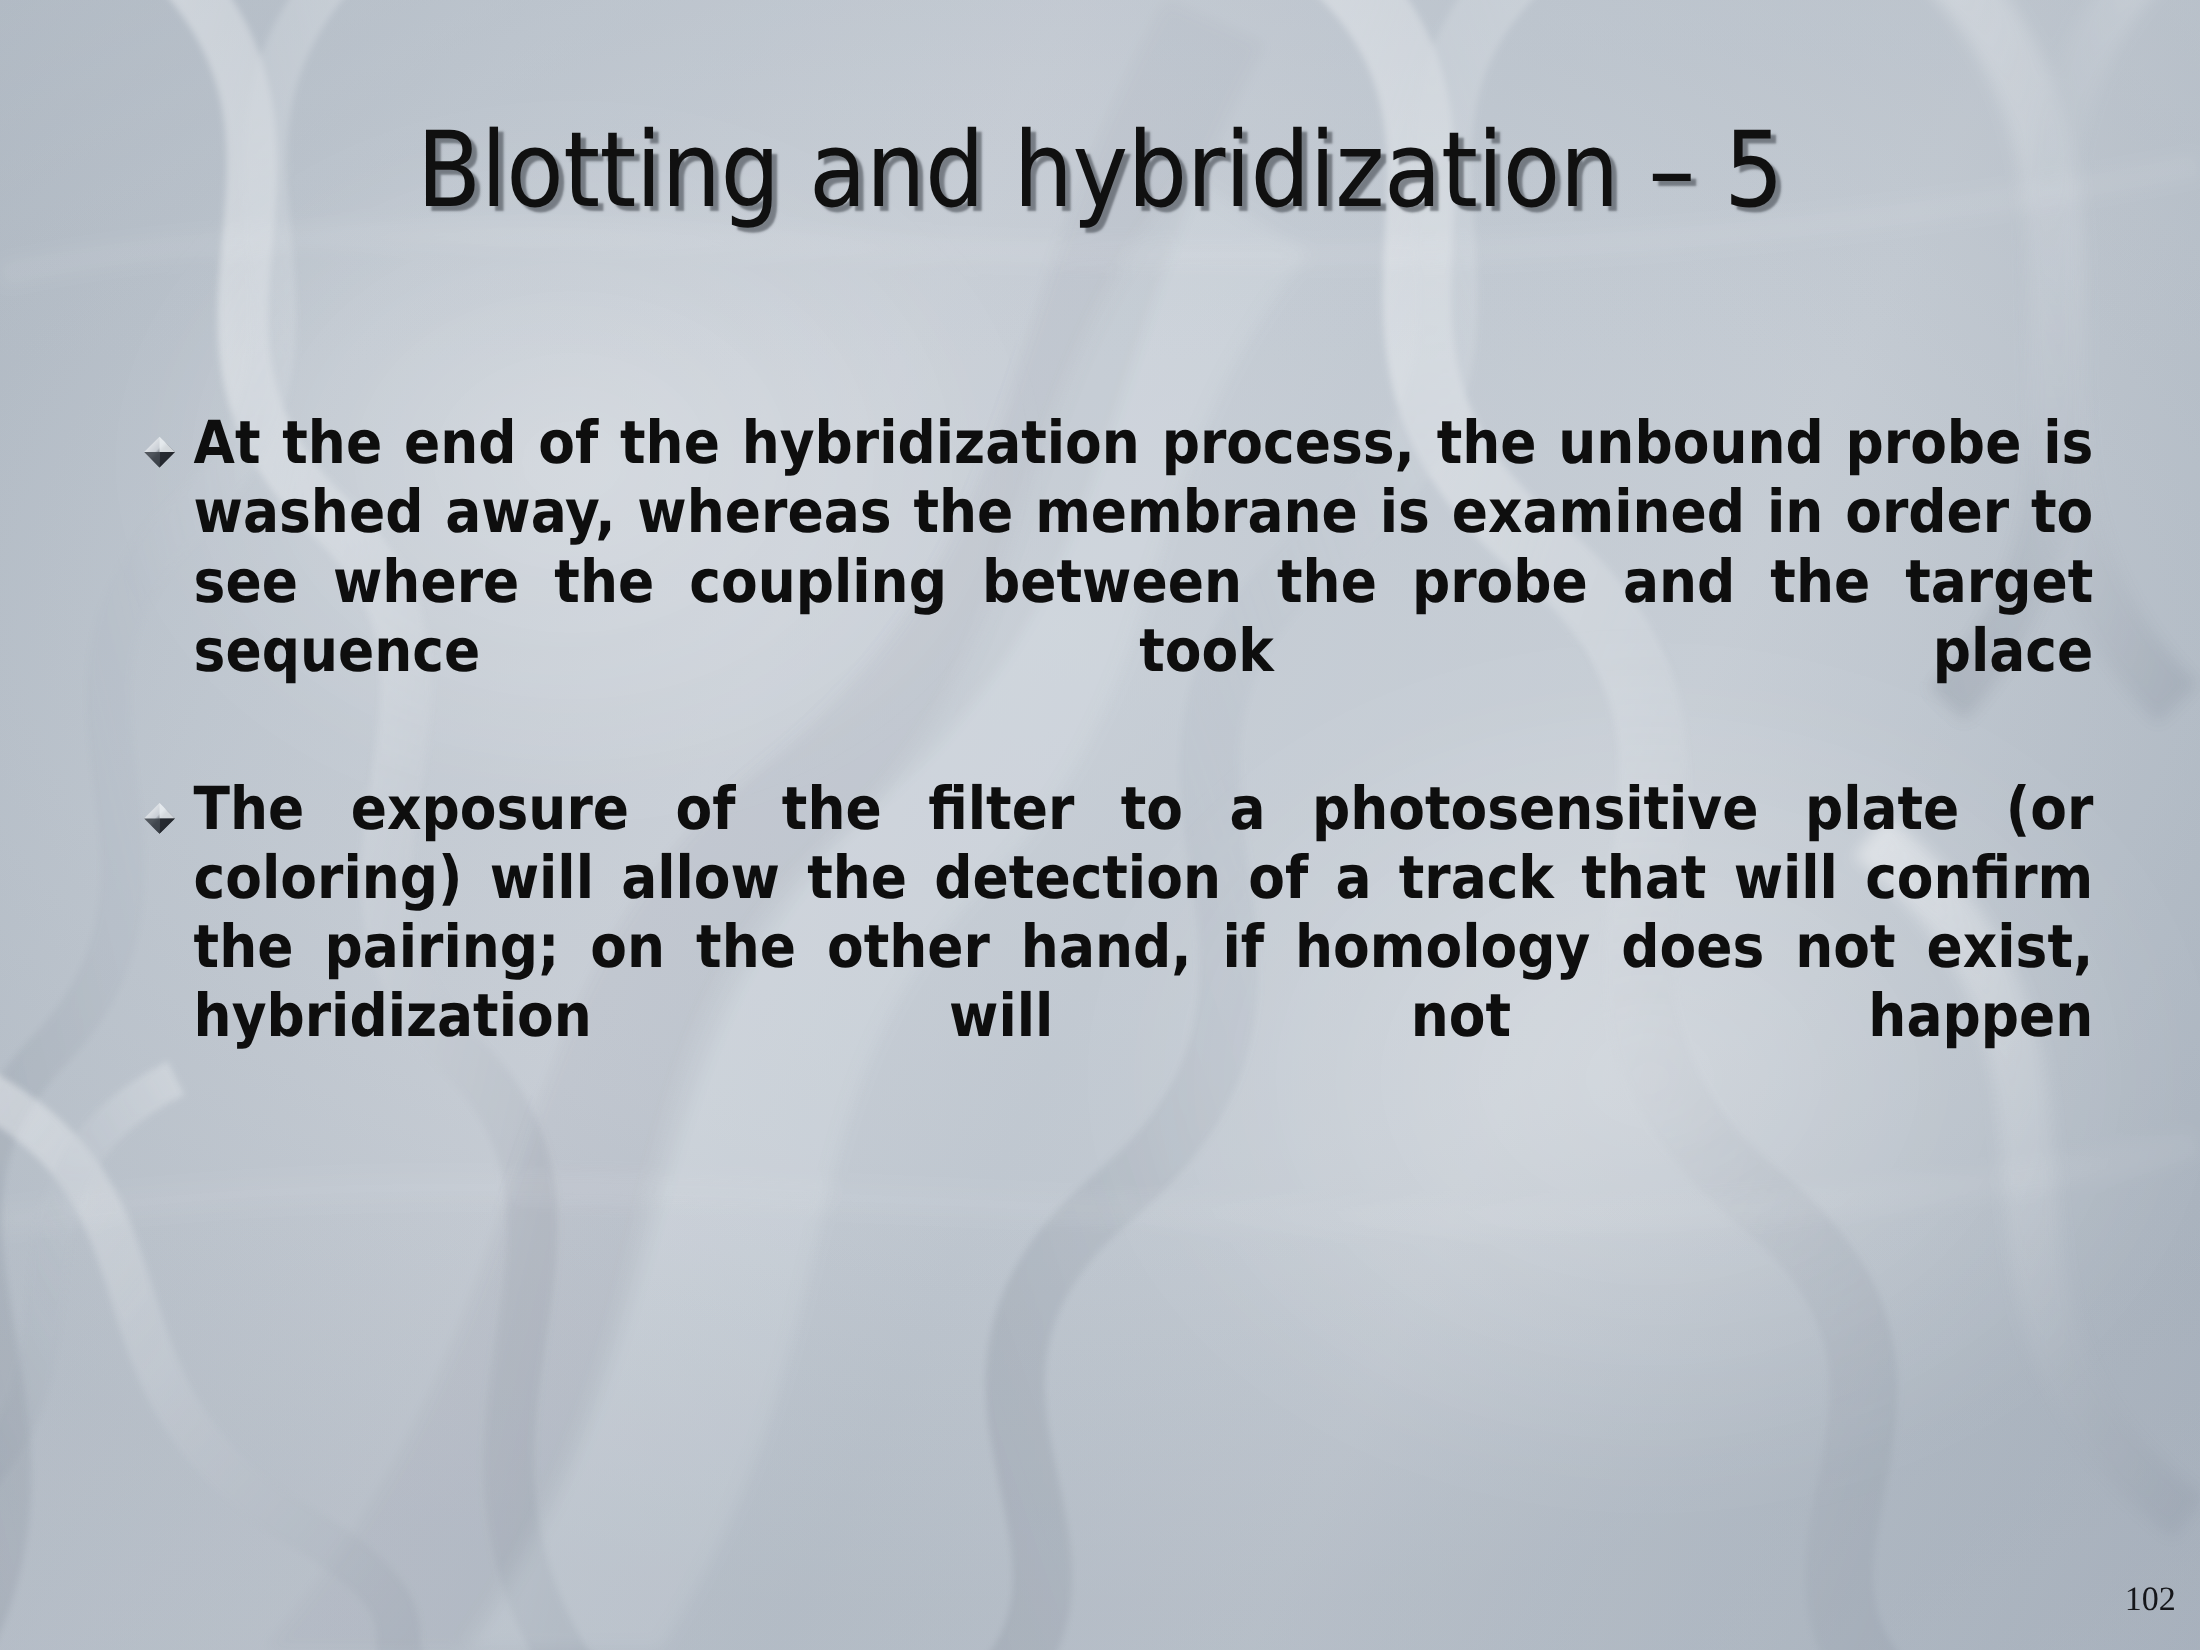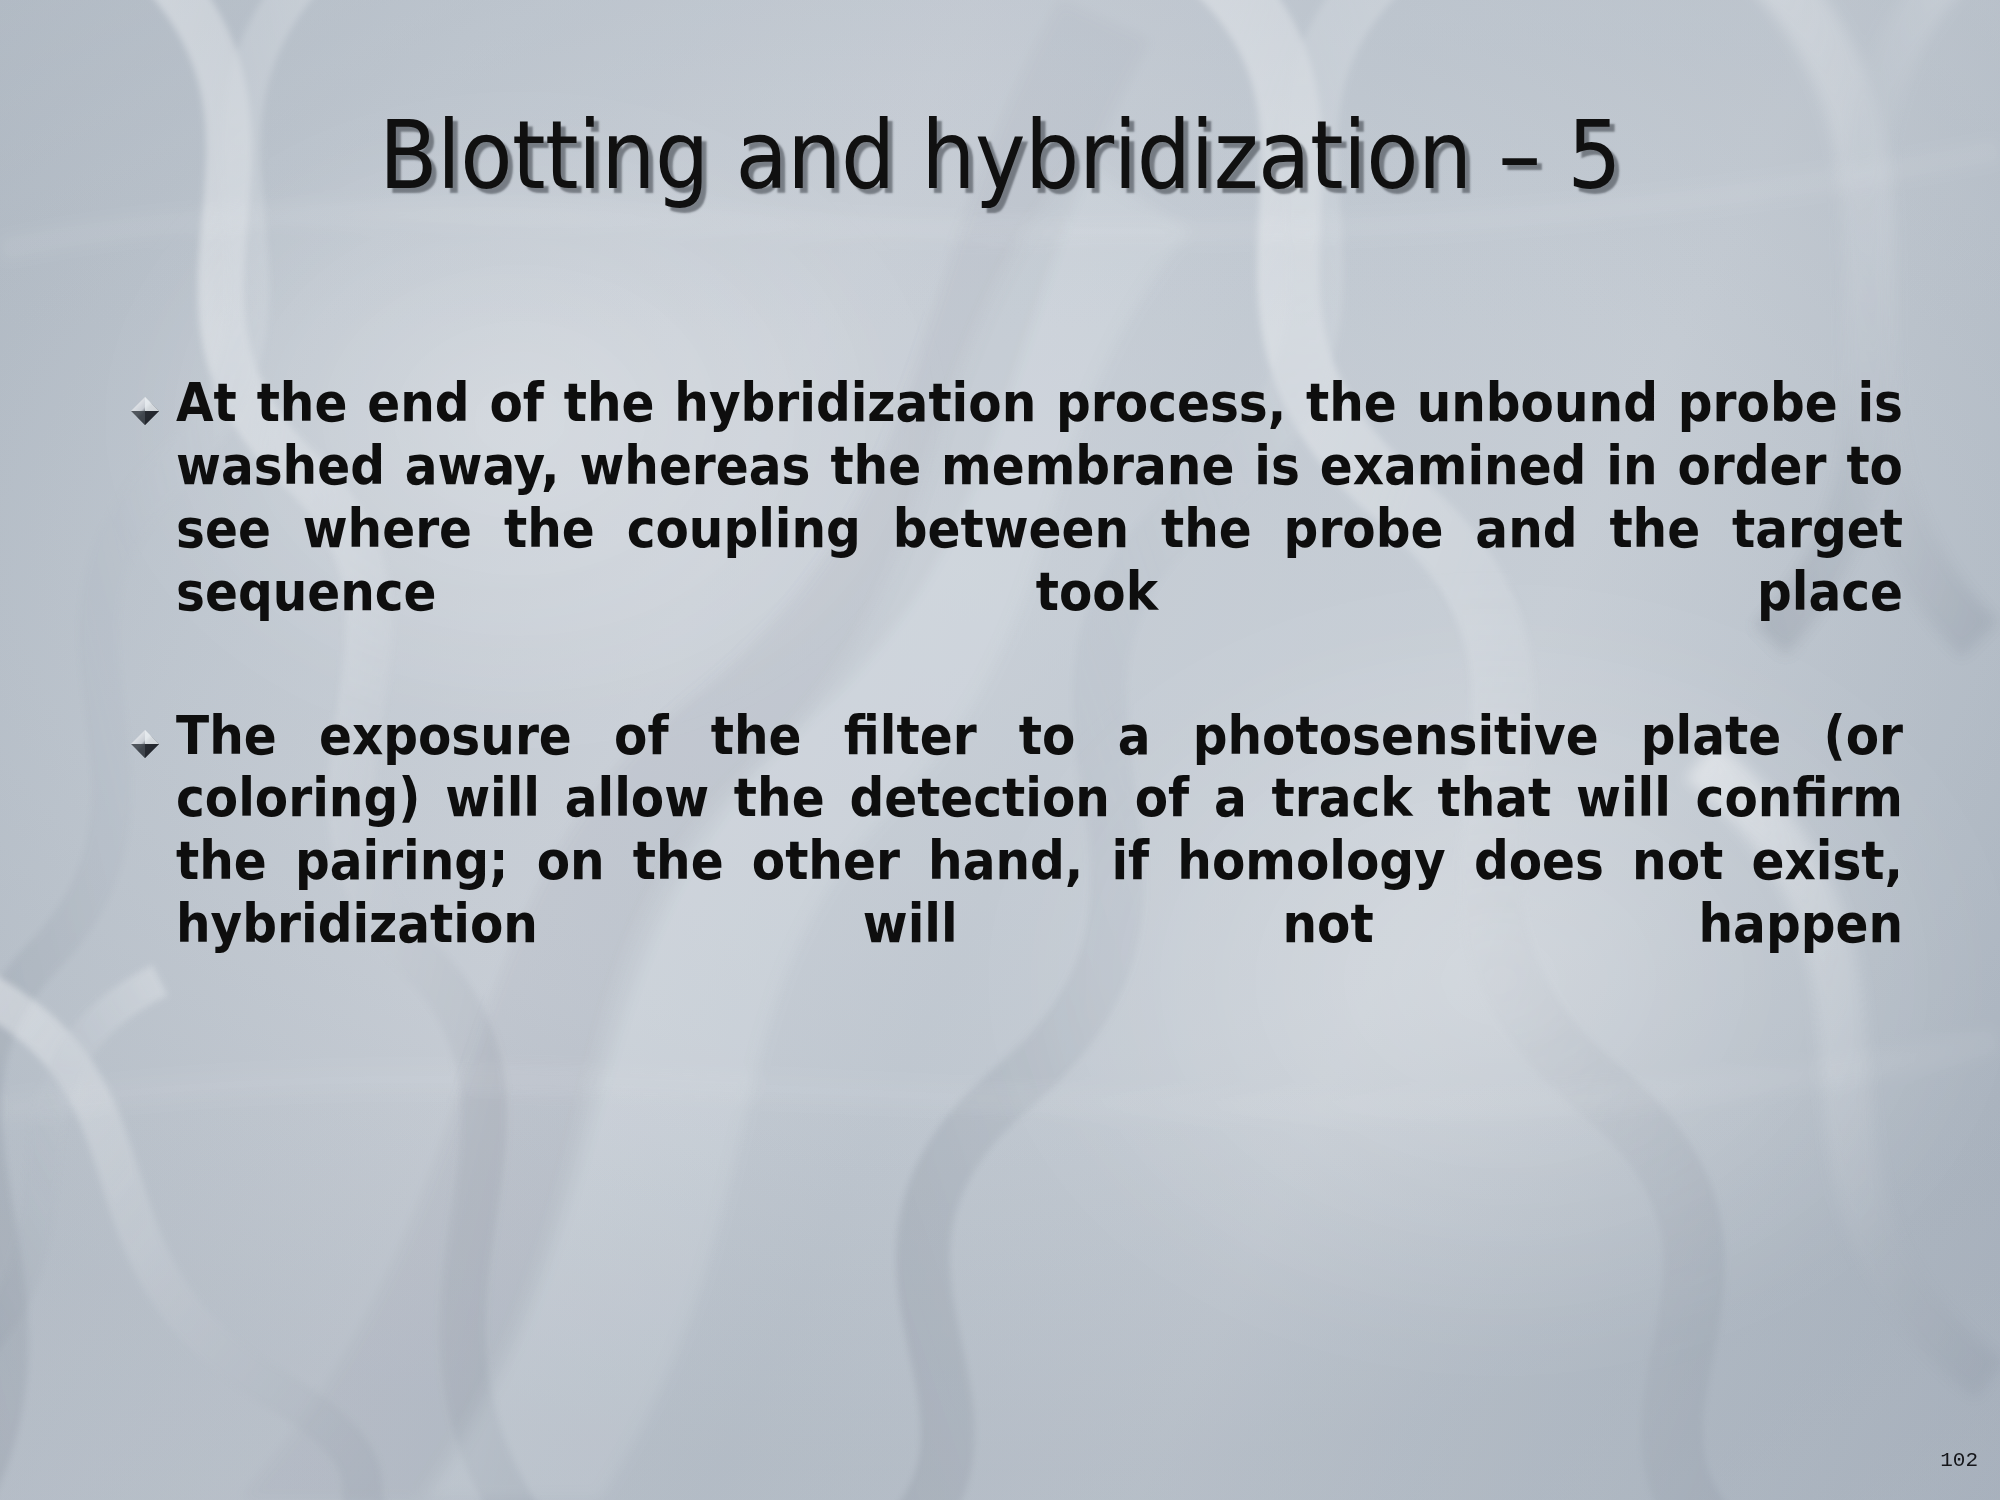--- a/index.html
+++ b/index.html
@@ -101,23 +101,23 @@
   .bullet-text::after {
     content: "";
     display: inline-block;
     width: 100%;
   }
 
   .page-number {
     position: absolute;
     right: 22px;
     bottom: 28px;
-    font-size: 21px;
+    font-size: 31px;
     color: #15161a;
-    font-family: Liberation Mono, monospace;
+    font-family: Liberation Serif, serif;
   }
 </style>
 </head>
 <body>
 
 <div class="slide">
 
   <div class="bg-base"></div>
   <div class="bg-vign"></div>
 

